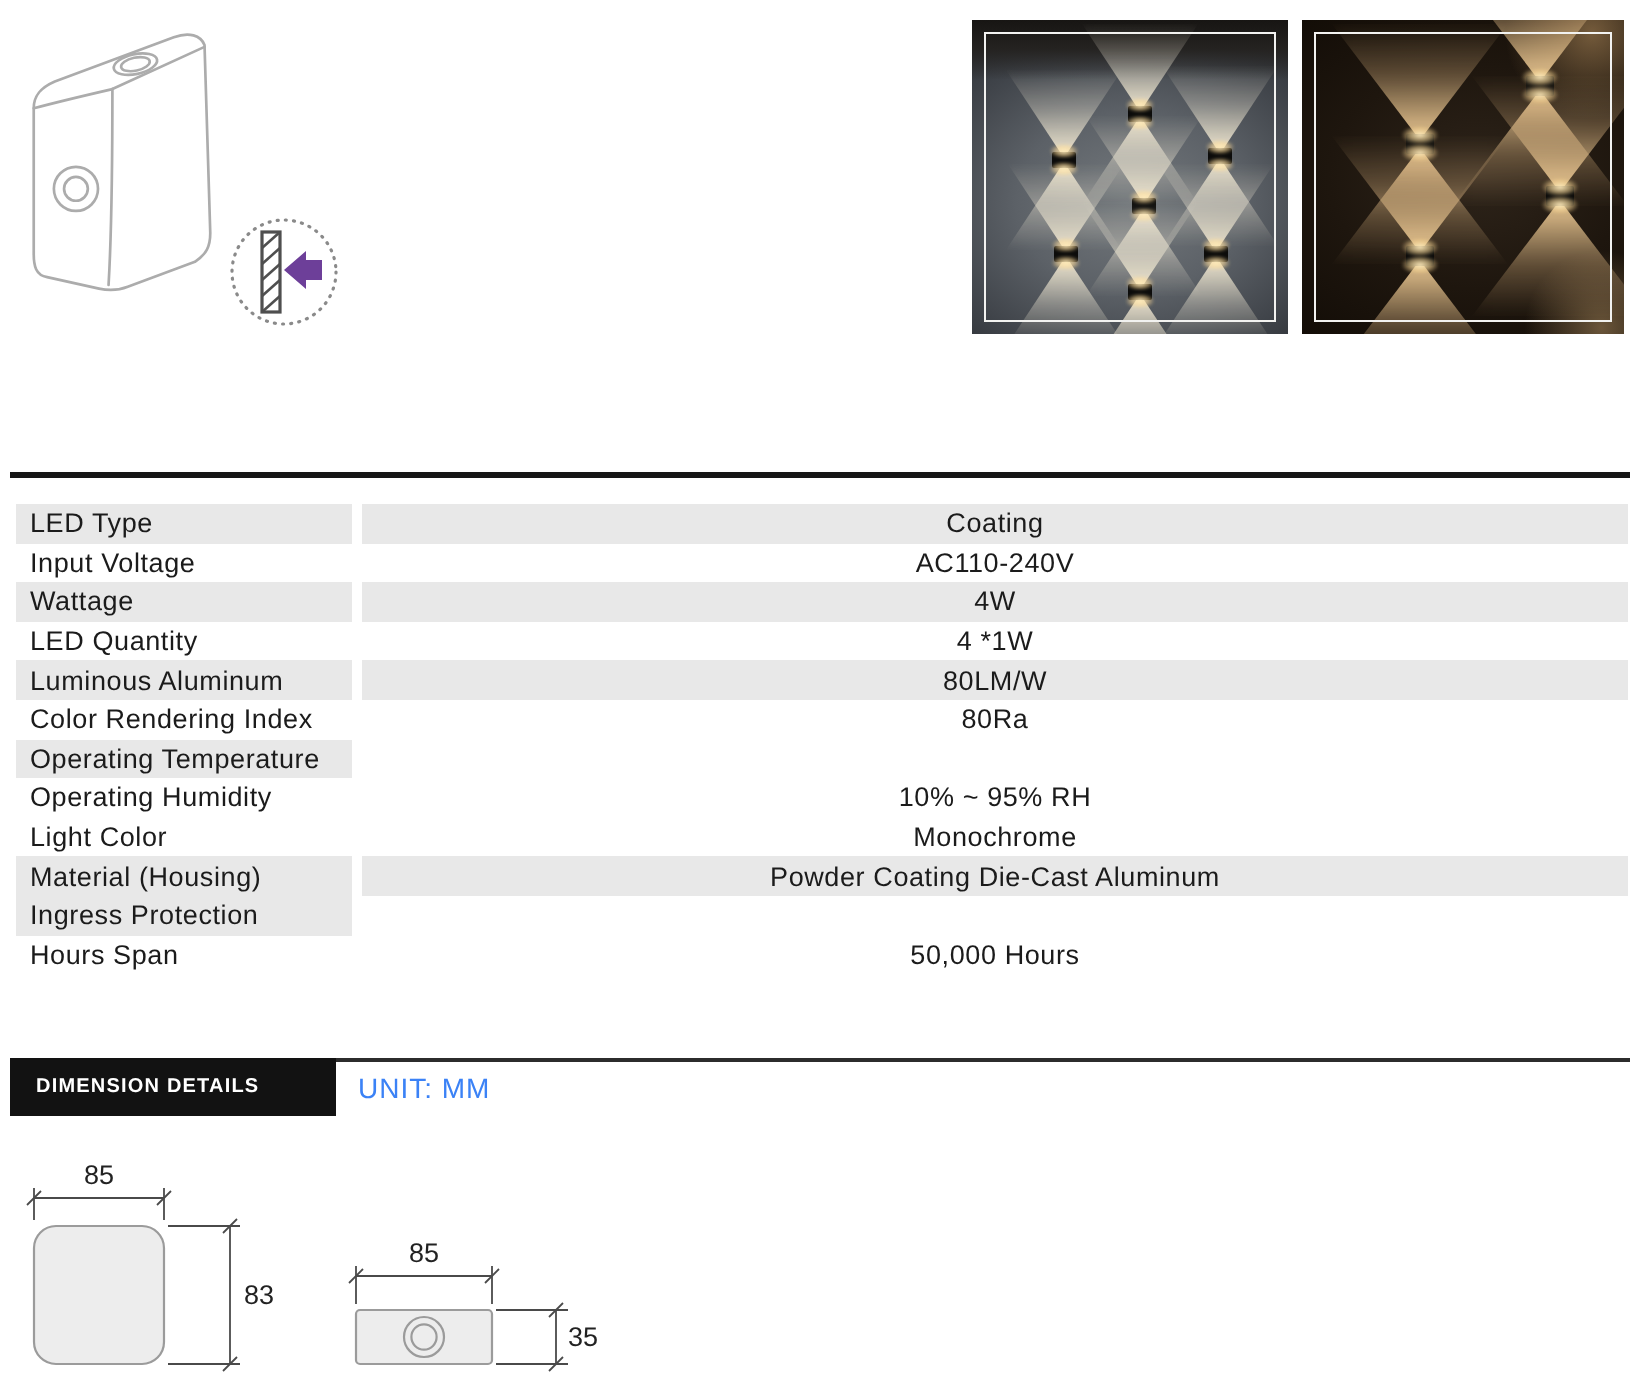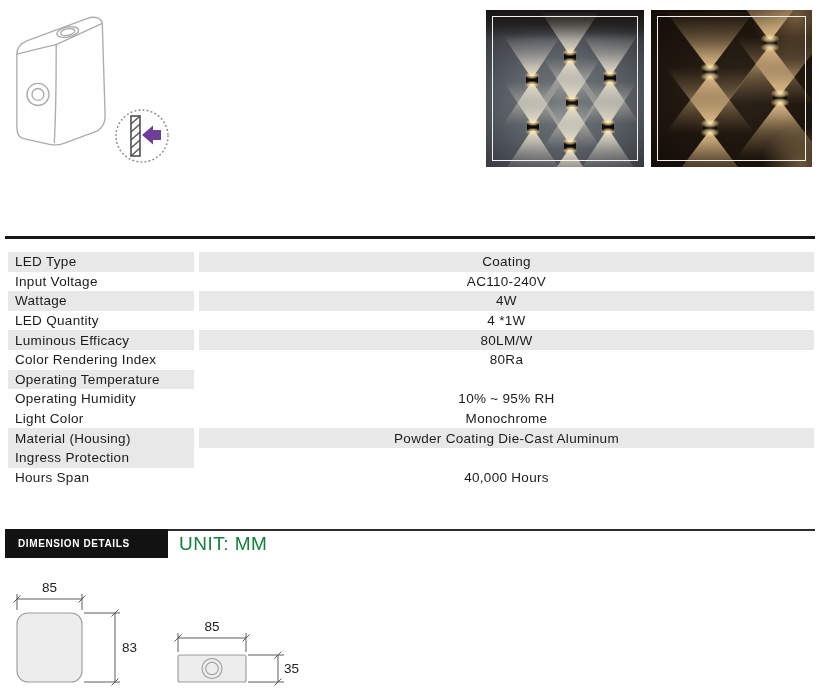--- a/index.html
+++ b/index.html
@@ -44,34 +44,34 @@
   .lamp .dot{position:absolute;left:50%;transform:translateX(-50%);width:14px;height:7px;z-index:4;
     background:radial-gradient(ellipse at center, rgba(255,236,188,1) 0%, rgba(255,219,150,.55) 45%, rgba(255,219,150,0) 75%);
     filter:blur(.7px);}
   .lamp .dot.t{top:-4px;} .lamp .dot.b{bottom:-4px;}
   .photo-warm .lamp .dot{width:18px;height:9px;}
 
   
   .table-topline{position:absolute;left:5px;right:5px;top:236px;height:3px;background:#161616;}
   .spec-table{position:absolute;left:8px;right:6px;top:252px;}
   .spec-row{display:flex;height:19.6px;align-items:center;}
-  .spec-label{width:186px;height:100%;display:flex;align-items:center;
+  .spec-label{width:168px;height:100%;display:flex;align-items:center;
       padding-left:7px;box-sizing:border-box;font-size:13.5px;letter-spacing:.3px;}
   .spec-gap{width:5px;height:100%;}
   .spec-value{flex:1;height:100%;display:flex;align-items:center;justify-content:center;
       font-size:13.5px;letter-spacing:.3px;}
   .spec-row.alt .spec-label,.spec-row.alt .spec-value{background:#e8e8e8;}
 
   
   .dim-line{position:absolute;left:5px;right:5px;top:529px;height:1.5px;background:#2c2c2c;}
   .dim-badge{position:absolute;left:5px;top:529px;width:163px;height:29px;background:#121212;
       color:#fff;font-size:10px;font-weight:bold;letter-spacing:.6px;line-height:29px;
       padding-left:13px;box-sizing:border-box;}
   .dim-unit{position:absolute;left:179px;top:529px;height:29px;line-height:30px;
-      font-size:19px;color:#15803d;letter-spacing:.5px;}
+      font-size:14px;color:#3b82f6;letter-spacing:.5px;}
 
   
   .drawings{position:absolute;left:0;top:575px;}
   .drawings text{font-family:"Liberation Sans",sans-serif;font-size:13.5px;fill:#222;}
   .dimstroke{stroke:#4a4a4a;stroke-width:.9;fill:none;}
   .shape{fill:#ededed;stroke:#9b9b9b;stroke-width:1.1;}
 </style>
 </head>
 <body>
 
@@ -215,21 +215,21 @@
         <span class="spec-label">Wattage</span>
         <span class="spec-gap"></span>
         <span class="spec-value">4W</span>
       </div>
       <div class="spec-row">
         <span class="spec-label">LED Quantity</span>
         <span class="spec-gap"></span>
         <span class="spec-value">4 *1W</span>
       </div>
       <div class="spec-row alt">
-        <span class="spec-label">Luminous Efficacy</span>
+        <span class="spec-label">Luminous Aluminum</span>
         <span class="spec-gap"></span>
         <span class="spec-value">80LM/W</span>
       </div>
       <div class="spec-row">
         <span class="spec-label">Color Rendering Index</span>
         <span class="spec-gap"></span>
         <span class="spec-value">80Ra</span>
       </div>
       <div class="spec-row alt">
         <span class="spec-label">Operating Temperature</span>
@@ -250,21 +250,21 @@
         <span class="spec-gap"></span>
         <span class="spec-value">Powder Coating Die-Cast Aluminum</span>
       </div>
       <div class="spec-row alt">
         <span class="spec-label">Ingress Protection</span>
         <span class="spec-gap"></span>
       </div>
       <div class="spec-row">
         <span class="spec-label">Hours Span</span>
         <span class="spec-gap"></span>
-        <span class="spec-value">40,000 Hours</span>
+        <span class="spec-value">50,000 Hours</span>
       </div>
     </div>
 
   <div class="dim-line"></div>
   <div class="dim-badge">
     <span>DIMENSION DETAILS</span>
   </div>
   <div class="dim-unit">UNIT: MM</div>
 
   <svg class="drawings" viewBox="0 0 330 116" width="330" height="116">

